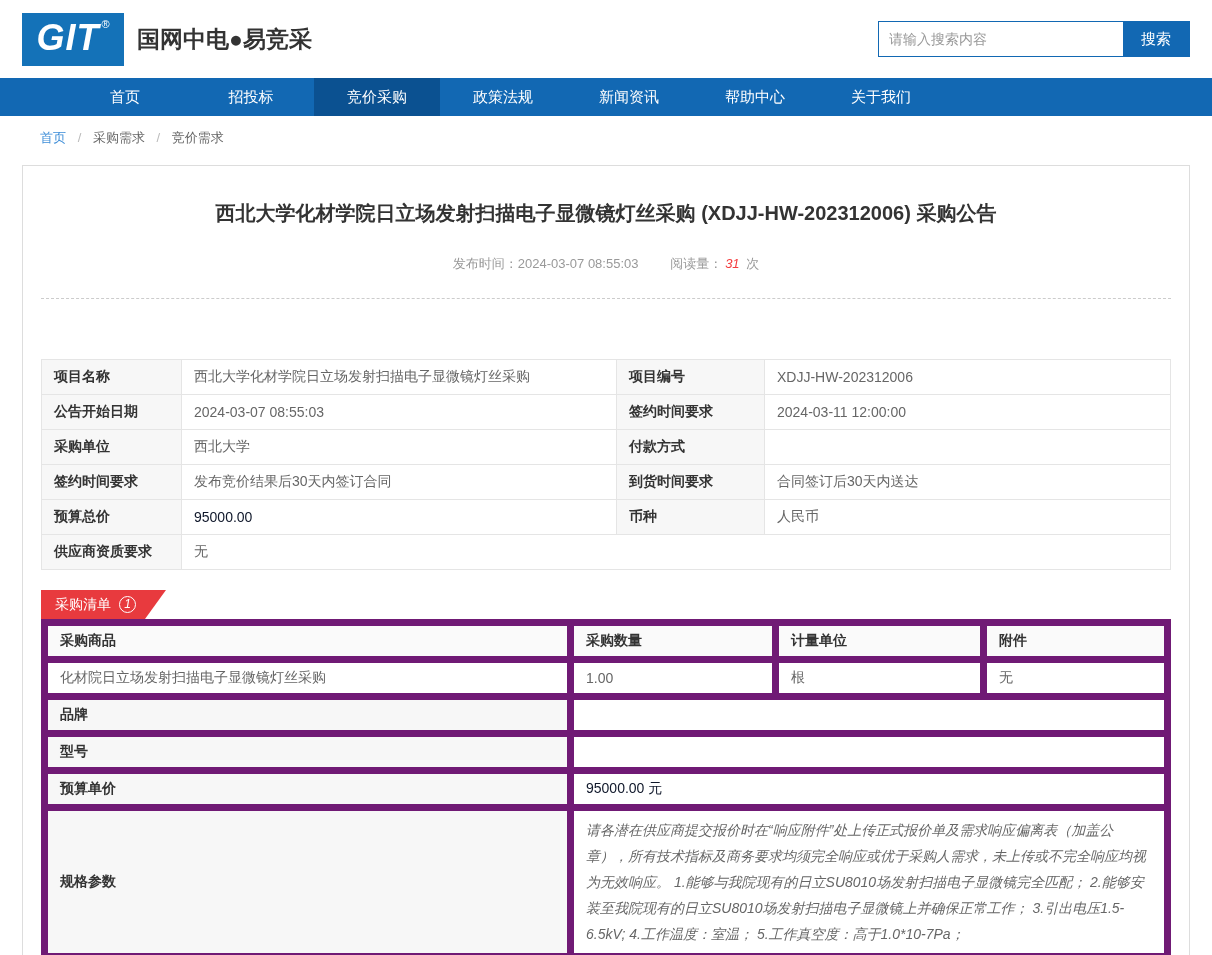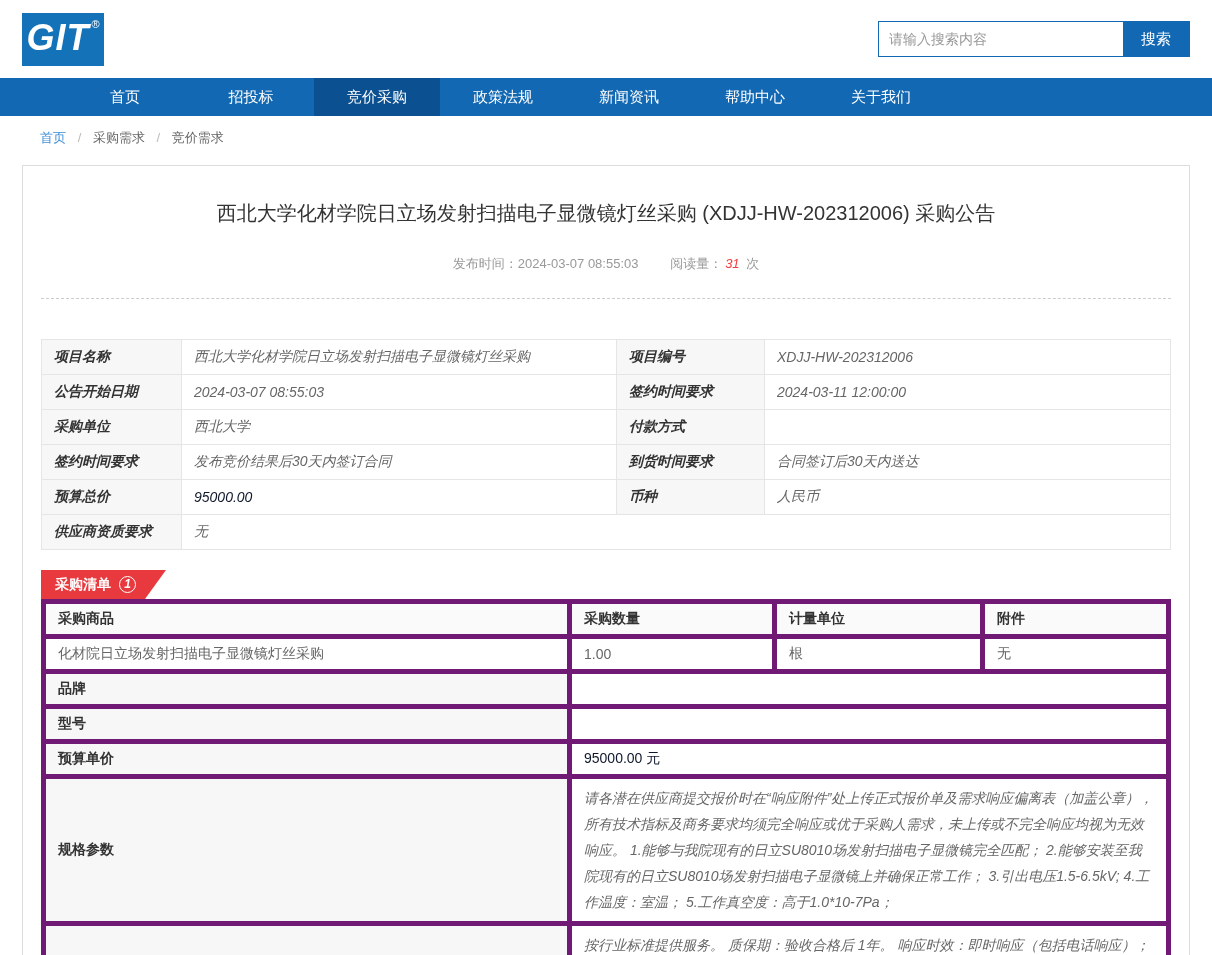--- a/index.html
+++ b/index.html
@@ -6,21 +6,21 @@
   html,body { background:#fff; }
   body {
     width:1212px; min-height:955px;
     font-family:"Liberation Sans","DejaVu Sans",sans-serif;
     color:#333;
   }
 
   
   .header { height:78px; display:flex; align-items:center; padding:0 22px; background:#fff; }
   .logo-box {
-    width:82px; height:53px; background:#1472b8; color:#fff;
+    width:102px; height:53px; background:#1472b8; color:#fff;
     display:flex; align-items:flex-start; justify-content:center; position:relative;
     cursor:pointer;
   }
   .logo-text { font-style:italic; font-weight:bold; font-size:36px; line-height:50px; letter-spacing:1px; }
   .logo-reg { font-size:11px; margin-top:5px; margin-left:2px; }
   .site-name { font-size:23px; font-weight:bold; color:#333; margin-left:13px; }
 
   .search-bar { margin-left:auto; display:flex; height:36px; width:312px; border:1px solid #1268b3; background:#fff; }
   .search-input { flex:1; border:none; outline:none; padding:0 10px; font-size:14px; color:#333; }
   .search-input::placeholder { color:#999; }
@@ -33,65 +33,65 @@
 
   
   .breadcrumb { padding:13px 22px 12px 40px; font-size:13px; color:#666; }
   .breadcrumb .crumb-link { color:#3e8ed8; cursor:pointer; text-decoration:none; }
   .breadcrumb .crumb { color:#666; cursor:pointer; }
   .breadcrumb .crumb.current { cursor:default; }
   .breadcrumb .sep { margin:0 8px; color:#bbb; }
 
   
   .card { margin:6px 22px 0; border:1px solid #ddd; background:#fff; padding:34px 18px 14px; min-height:780px; }
-  .doc-title { text-align:center; font-size:20px; font-weight:normal; color:#333; }
+  .doc-title { text-align:center; font-size:20px; font-weight:bold; color:#333; }
   .doc-meta { text-align:center; margin-top:28px; font-size:13px; color:#999; }
   .doc-meta .piece { margin:0 14px; }
   .read-num { color:#f43b3d; font-style:italic; margin:0 3px; }
   .dashed-sep { border:none; border-top:1px dashed #ccc; margin-top:25px; }
 
   
   table { border-collapse:collapse; width:100%; }
-  .info-table { margin-top:40px; font-size:14px; color:#666; table-layout:fixed;font-style:italic; }
+  .info-table { margin-top:60px; font-size:14px; color:#666; table-layout:fixed; }
   .info-table td { border:1px solid #e5e5e5; height:35px; padding:2px 12px; }
   .info-table td.lbl { background:#f7f7f7; color:#333; font-weight:bold; }
   .col-l1 { width:140px; } .col-v1 { width:435px; } .col-l2 { width:148px; }
   .red { color:#0f172a; }
 
   
   .list-tab {
     margin-top:20px; display:inline-flex; align-items:center; height:29px;
     background:#e83a3e; color:#fff; font-size:14px;
     padding:0 30px 0 14px;
     clip-path:polygon(0 0, 100% 0, calc(100% - 21px) 100%, 0 100%);
     cursor:pointer;
-    font-weight:bold;
   }
   .tab-count {
     width:17px; height:17px; border:1px solid #fff; border-radius:50%;
     font-size:12px; line-height:15px; text-align:center; margin-left:8px; font-style:italic;
   }
 
   
   .list-table { font-size:14px; color:#666; table-layout:fixed; }
-  .list-table th, .list-table td { border:5px solid #701a75; padding:6px 12px; text-align:left; }
+  .list-table th, .list-table td { border:7px solid #701a75; padding:6px 12px; text-align:left; }
   .list-table th { height:35px; background:#fafafa; color:#333; font-weight:bold; }
   .list-table td { height:35px; }
   .list-table td.lbl { background:#f7f7f7; color:#333; font-weight:bold; width:140px; }
   .lt-col1 { width:526px; } .lt-col2 { width:205px; } .lt-col3 { width:208px; }
   .longtext { line-height:26px; padding:9px 12px;font-style:italic; }
 </style>
 </head>
 <body>
 
 <div class="header">
   <div class="logo-box">
     <span class="logo-text">GIT</span>
     <span class="logo-reg">®</span>
   </div>
+  <div class="site-name">国网中电●易竞采</div>
   <div class="search-bar">
     <input class="search-input" placeholder="请输入搜索内容" style="">
     <button class="search-btn">搜索</button>
   </div>
 </div>
 
 <div class="nav">
   <div class="nav-item">首页</div>
   <div class="nav-item">招投标</div>
   <div class="nav-item active">竞价采购</div>

